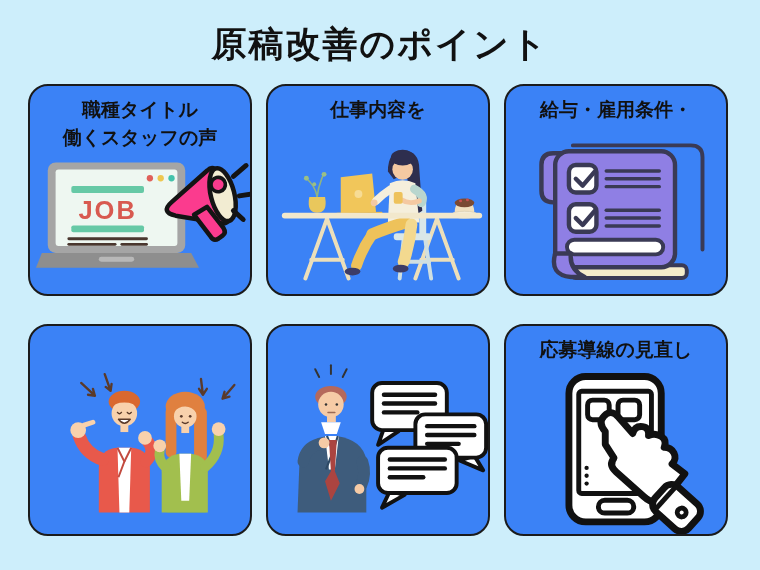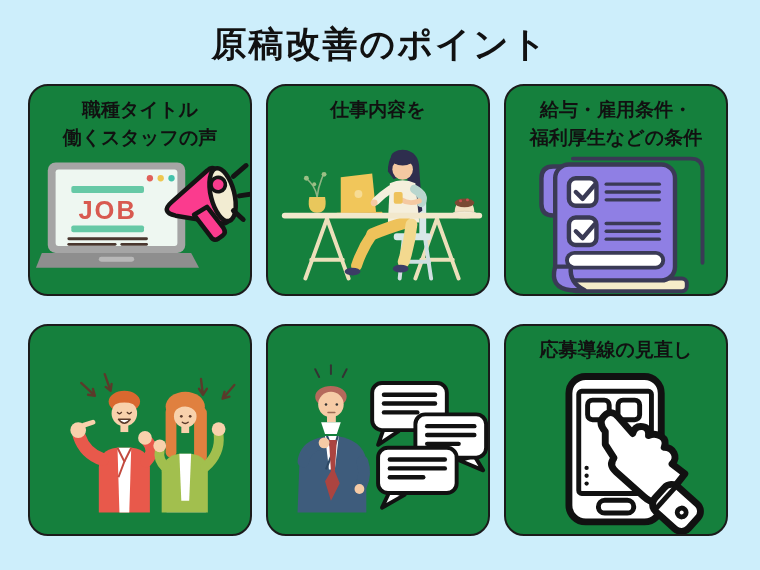--- a/index.html
+++ b/index.html
@@ -22,21 +22,21 @@
     position:absolute;
     left:28px;top:84px;
     width:700px;
     display:grid;
     grid-template-columns:repeat(3,224px);
     grid-auto-rows:212px;
     column-gap:14px;
     row-gap:28px;
   }
   .card{
-    background:#15803d;
+    background:#3b82f6;
     border:2.5px solid #1b1b1b;
     border-radius:20px;
     box-sizing:border-box;
     display:flex;
     flex-direction:column;
     align-items:center;
     padding-top:10px;
     overflow:hidden;
   }
   .card-title{
@@ -166,21 +166,20 @@
           <ellipse cx="196" cy="78" rx="13" ry="3.5" fill="#f3eedd" stroke="#ded3b8" stroke-width="1"></ellipse>
         </g>
         <rect x="10" y="76" width="204" height="6" rx="3" fill="#f2e8cc"></rect>
       </svg>
     </div>
   </div>
 
   <div class="card">
     <div class="card-title">
       <span>給与・雇用条件・</span>
-      <span>福利厚生などの条件</span>
     </div>
     <div class="card-art">
       <svg viewBox="0 0 224 142" preserveAspectRatio="xMidYMid meet">
         <path d="M64,6 L184,6 Q196,6 196,18 L196,112" fill="none" stroke="#3a3a55" stroke-width="4" stroke-linecap="round"></path>
         <path d="M44,14 L58,14 L58,64 L44,64 Q32,64 32,52 L32,26 Q32,14 44,14 Z" fill="#8f7fe4" stroke="#3a3a55" stroke-width="4.5" stroke-linejoin="round"></path>
         <rect x="62" y="128" width="118" height="13" rx="5" fill="#f5ecca" stroke="#3a3a55" stroke-width="4"></rect>
         <rect x="46" y="12" width="122" height="118" rx="14" fill="#8f7fe4" stroke="#3a3a55" stroke-width="4.5"></rect>
         <g>
           <rect x="60" y="26" width="28" height="28" rx="7" fill="#ffffff" stroke="#3a3a55" stroke-width="4.5"></rect>
           <path d="M67,40 l7,7 l12,-14" fill="none" stroke="#3a3a55" stroke-width="4.5" stroke-linecap="round" stroke-linejoin="round"></path>

